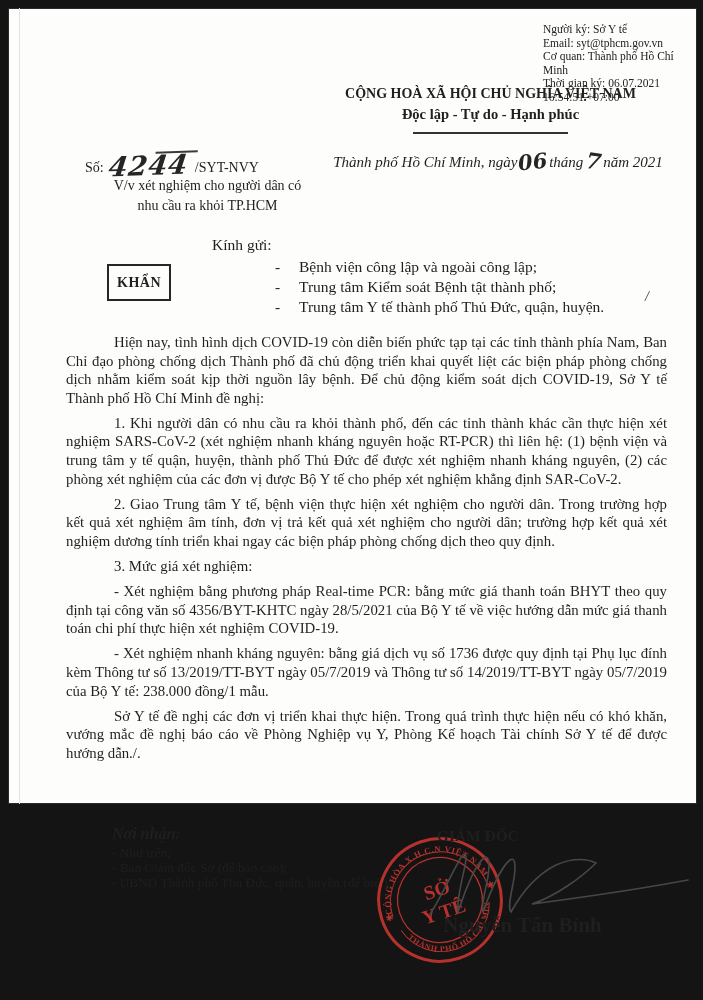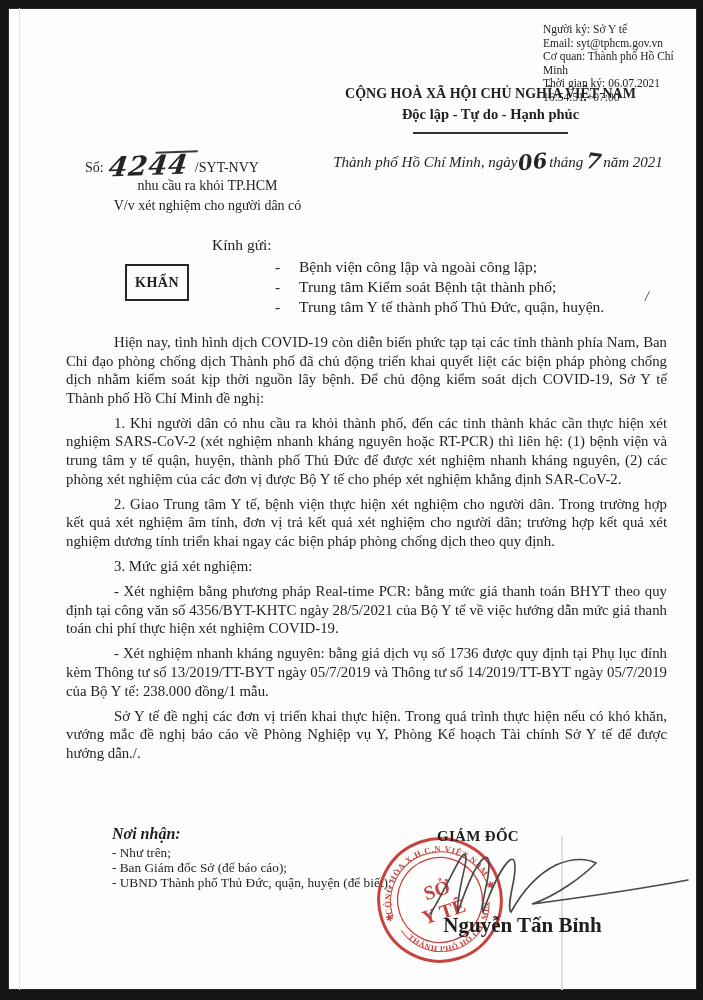--- a/index.html
+++ b/index.html
@@ -4,21 +4,21 @@
 <style>
   html,body{margin:0;padding:0;}
   body{background:#0e0e0e;}
   .scan{
     position:relative;width:703px;height:1000px;overflow:hidden;
     background:#141414;
     font-family:"Liberation Serif","DejaVu Serif",serif;
     color:#1f1f1f;
   }
   .paper{
-    position:absolute;left:8px;top:8px;width:689px;height:982px;
+    position:absolute;left:8px;top:8px;width:689px;height:796px;
     background:#fdfdfc;
     box-shadow:0 0 0 1px #2a2a2a inset;
   }
   .fold{position:absolute;background:#e4e4e2;width:1px;}
   .fold-left{left:11px;top:0;bottom:0;}
   .fold-right{left:553px;top:828px;bottom:0;background:#e0dfdc;width:2px;}
 
   
   .sig-info{position:absolute;left:535px;top:15px;width:150px;
     font-size:11.5px;line-height:13.6px;color:#222;z-index:6;}
@@ -44,21 +44,21 @@
   .doc-no .pr{font-size:14px;}
   .hand-no{font-size:27px;display:inline-block;transform:skewX(-9deg) rotate(-2deg);
     letter-spacing:1px;position:relative;top:3px;margin:0 3px 0 1px;}
   .hand-no .overline{position:absolute;right:-8px;top:2px;width:42px;height:1.5px;background:#3a3a3a;}
 
   .subject{position:absolute;left:67px;top:168px;width:265px;text-align:center;
     font-size:14px;line-height:19.5px;}
 
   .kinh-gui{position:absolute;left:204px;top:228px;font-size:15.5px;}
 
-  .khan{position:absolute;left:117px;top:256px;width:60px;height:33px;
+  .khan{position:absolute;left:99px;top:256px;width:60px;height:33px;
     border:2px solid #262626;display:flex;align-items:center;justify-content:center;
     font-weight:bold;font-size:14px;letter-spacing:.5px;}
 
   .recipients{position:absolute;left:267px;top:249px;font-size:15.5px;}
   .recipients .row{display:flex;line-height:19.8px;}
   .recipients .dash{width:24px;flex:0 0 24px;}
   .tick{position:absolute;left:637px;top:281px;font-style:italic;font-size:14px;color:#333;}
 
   .body-text{position:absolute;left:58px;top:325px;width:601px;
     font-size:14.8px;line-height:18.6px;text-align:justify;}
@@ -108,22 +108,22 @@
       <span>năm 2021</span>
     </div>
 
     <div class="doc-no">
       <span class="pr">Số:</span>
       <span class="hand hand-no"><span>4244</span><span class="overline"></span></span>
       <span class="pr">/SYT-NVY</span>
     </div>
 
     <div class="subject">
+      <div>V/v xét nghiệm cho người dân có</div>
       <div>nhu cầu ra khỏi TP.HCM</div>
-      <div>V/v xét nghiệm cho người dân có</div>
     </div>
 
     <div class="kinh-gui">Kính gửi:</div>
 
     <div class="khan">
       <span>KHẨN</span>
     </div>
 
     <div class="recipients">
       <div class="row">

